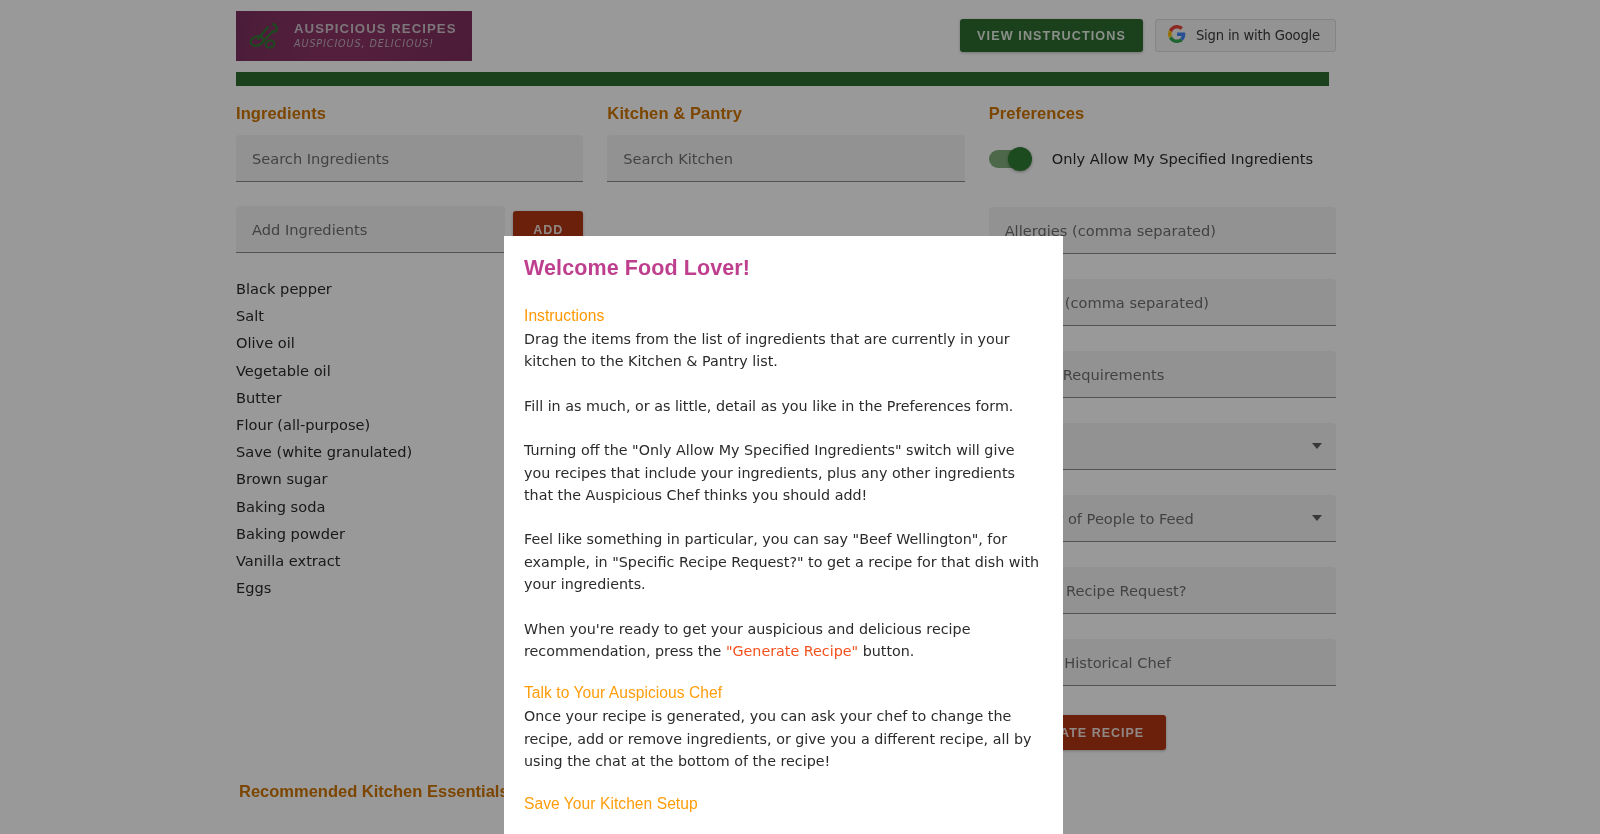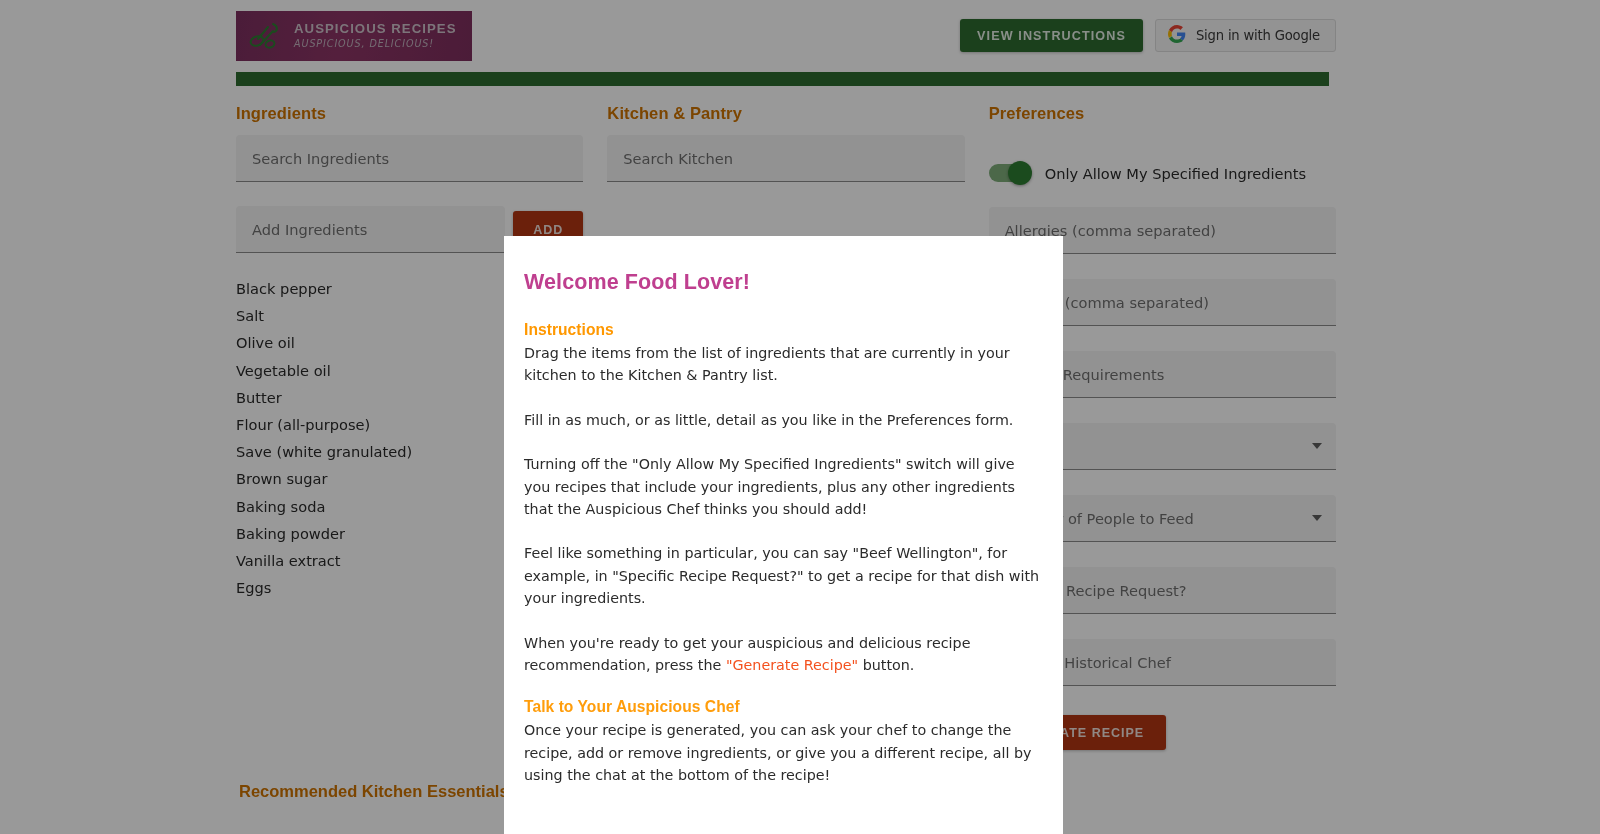--- a/index.html
+++ b/index.html
@@ -194,22 +194,22 @@
     font-size: 14.6px;
     color: #2b2b2b;
     line-height: 27.2px;
     font-family: "DejaVu Sans", sans-serif;
     cursor: grab;
   }
 
   
   .toggle-row {
     display: flex;
-    align-items: flex-end;
-    gap: 15px;
+    align-items: center;
+    gap: 22px;
     height: 47px;
     margin-top: 1px;
   }
   .switch {
     width: 41px; height: 18px;
     border-radius: 9px;
     background: #7fae7b;
     position: relative;
     cursor: pointer;
     flex: none;
@@ -256,33 +256,33 @@
   
   .modal {
     position: absolute;
     left: 504px;
     top: 236px;
     width: 559px;
     height: 598px;
     background: #ffffff;
     z-index: 100;
     overflow: hidden;
-    padding: 34px 20px 0 20px;
+    padding: 20px 20px 0 20px;
   }
   .modal-title {
     color: #bf3f8f;
     font-size: 21.5px;
     font-weight: 700;
     margin-bottom: 26px;
     letter-spacing: 0.1px;
   }
   .modal h3 {
     color: #ff9800;
     font-size: 15.6px;
-    font-weight: 700;
+    font-weight: 400;
     margin-bottom: 3px;
     letter-spacing: 0.05px;
   }
   .modal h3.amber-dark { color: #ff9d0b; }
   .modal p {
     font-size: 14.3px;
     line-height: 22.4px;
     color: #2b2b2b;
     font-family: "DejaVu Sans", sans-serif;
     margin-bottom: 22px;
@@ -433,13 +433,16 @@
     <p>Turning off the "Only Allow My Specified Ingredients" switch will give you recipes that include your ingredients, plus any other ingredients that the Auspicious Chef thinks you should add!</p>
     <p>Feel like something in particular, you can say "Beef Wellington", for example, in "Specific Recipe Request?" to get a recipe for that dish with your ingredients.</p>
     <p><span>When you're ready to get your auspicious and delicious recipe recommendation, press the </span><span class="hl">"Generate Recipe"</span><span> button.</span></p>
   </div>
 
   <div class="sec">
     <h3 class="amber-dark">Talk to Your Auspicious Chef</h3>
     <p>Once your recipe is generated, you can ask your chef to change the recipe, add or remove ingredients, or give you a different recipe, all by using the chat at the bottom of the recipe!</p>
   </div>
 
+  <div class="sec">
+    <h3 class="amber-dark">Save Your Kitchen Setup</h3>
+  </div>
 </div>
 
 </body></html>

